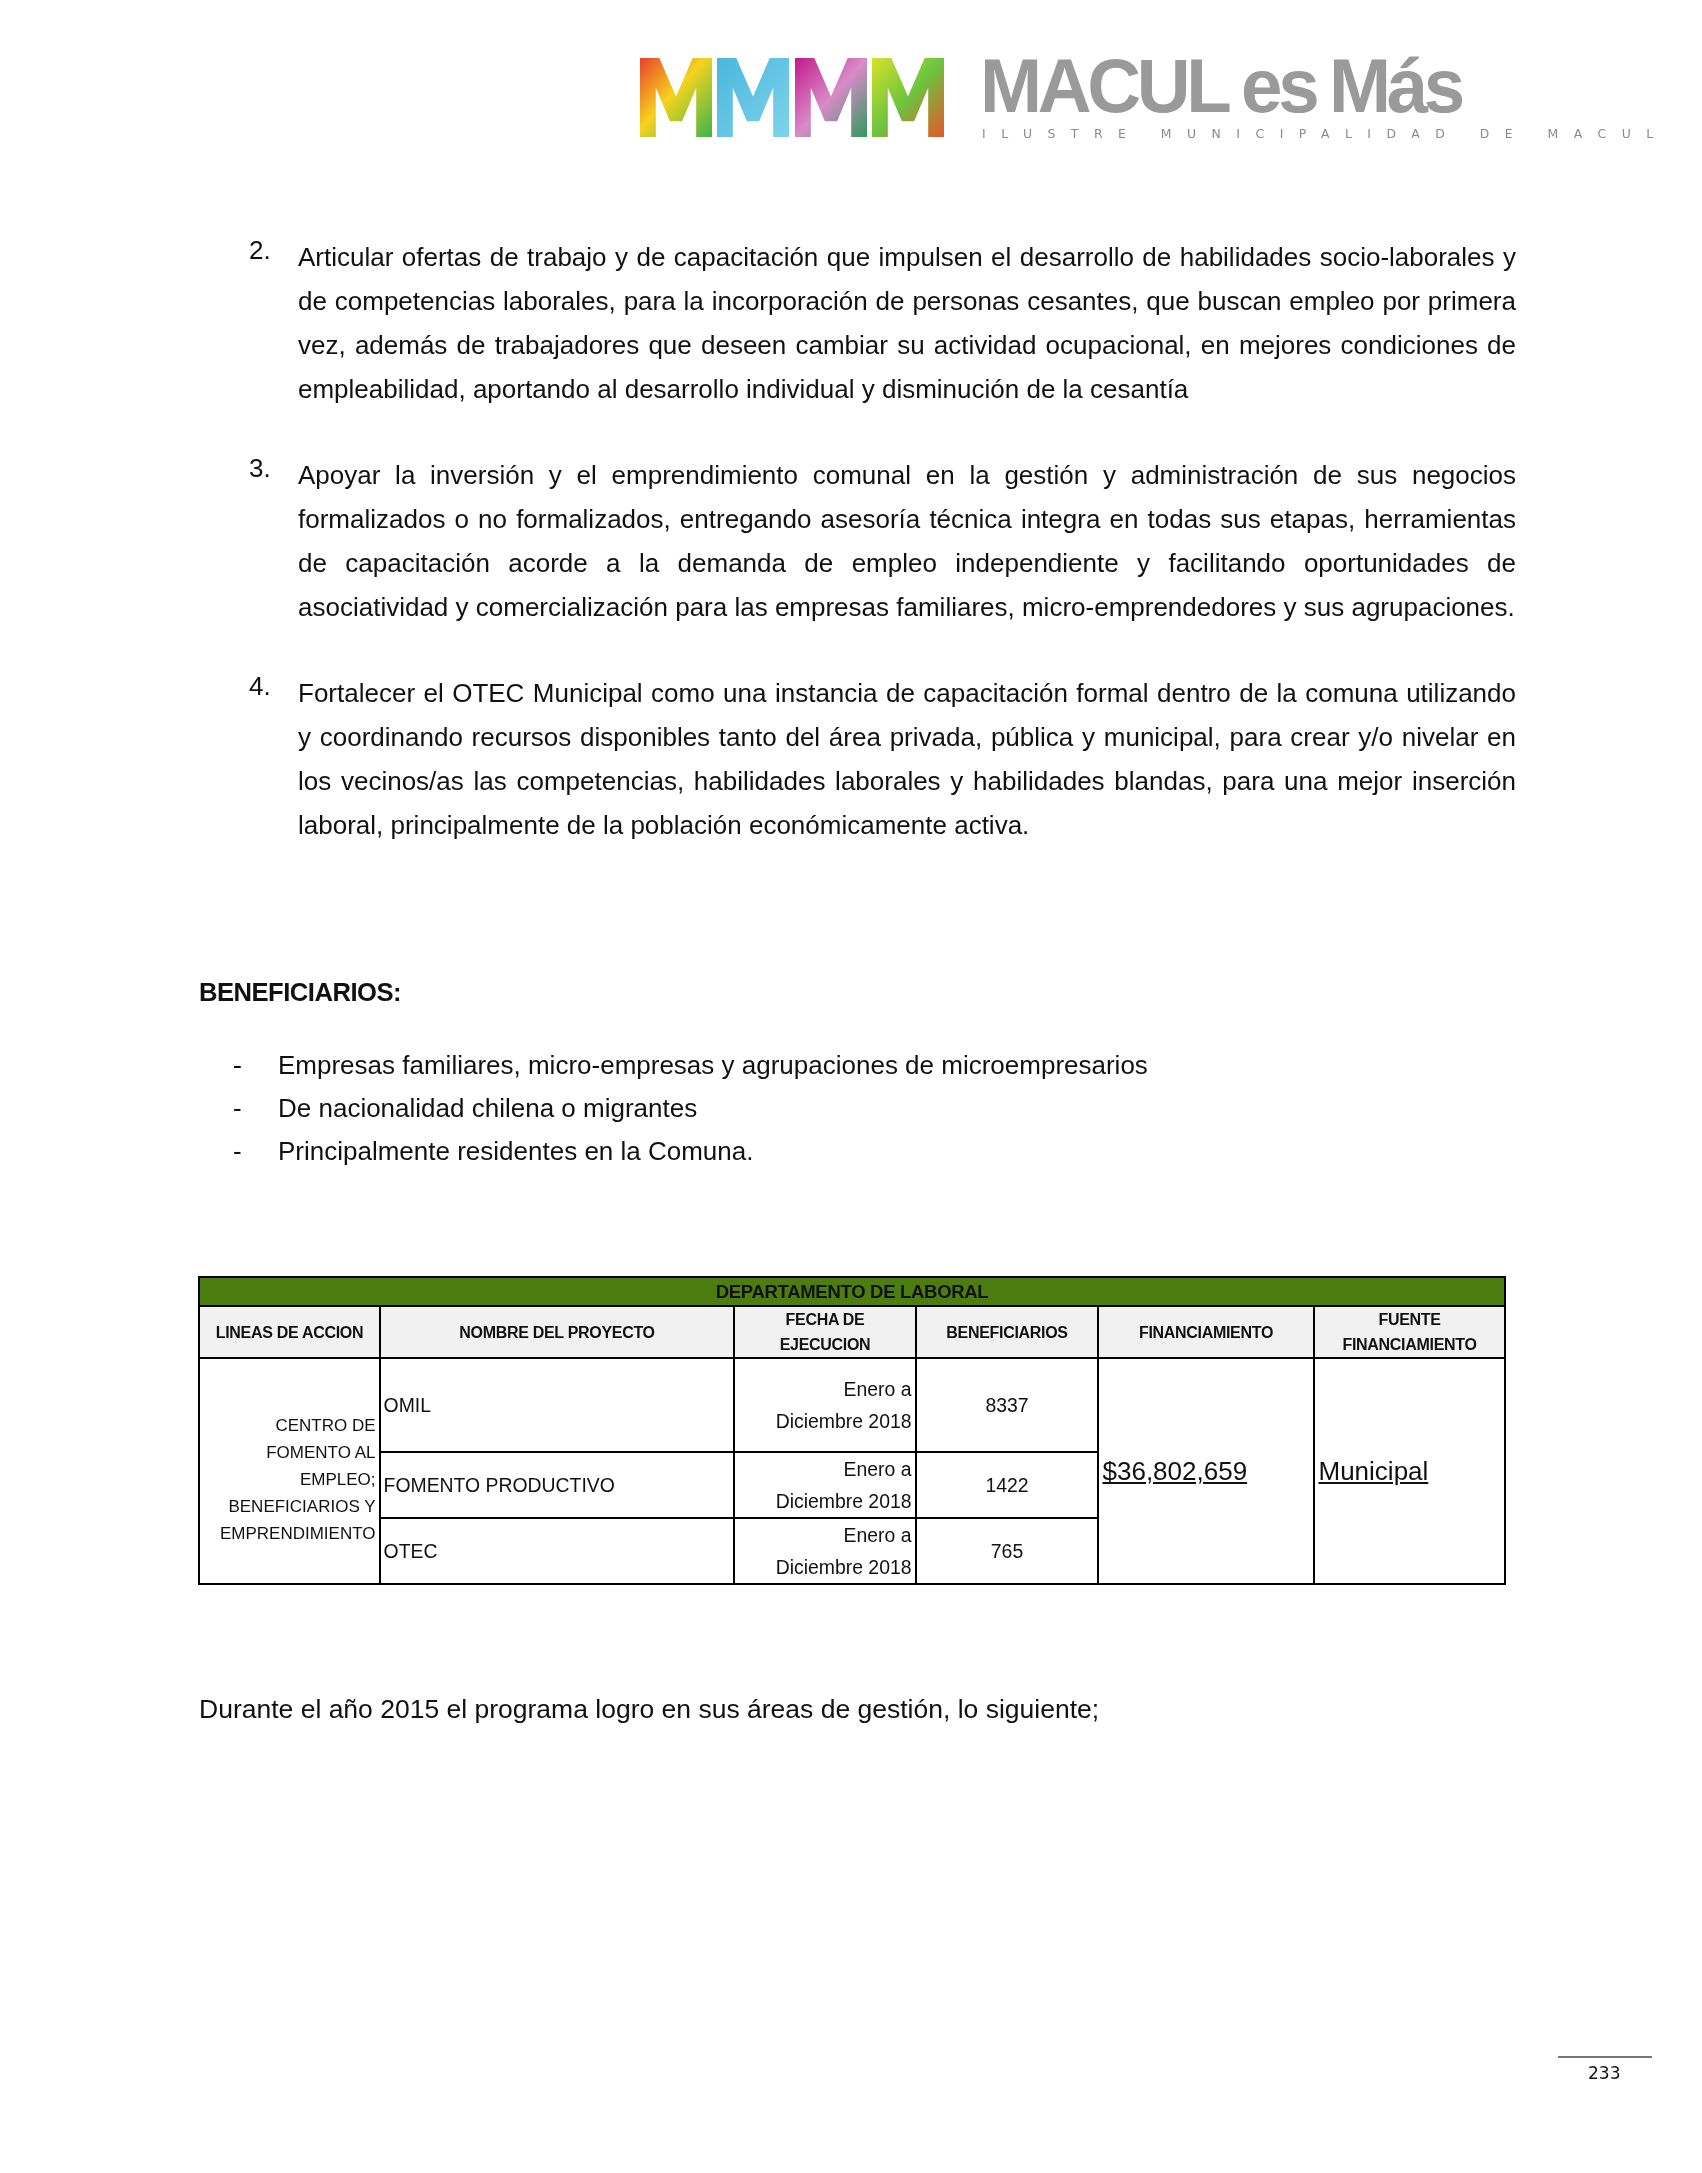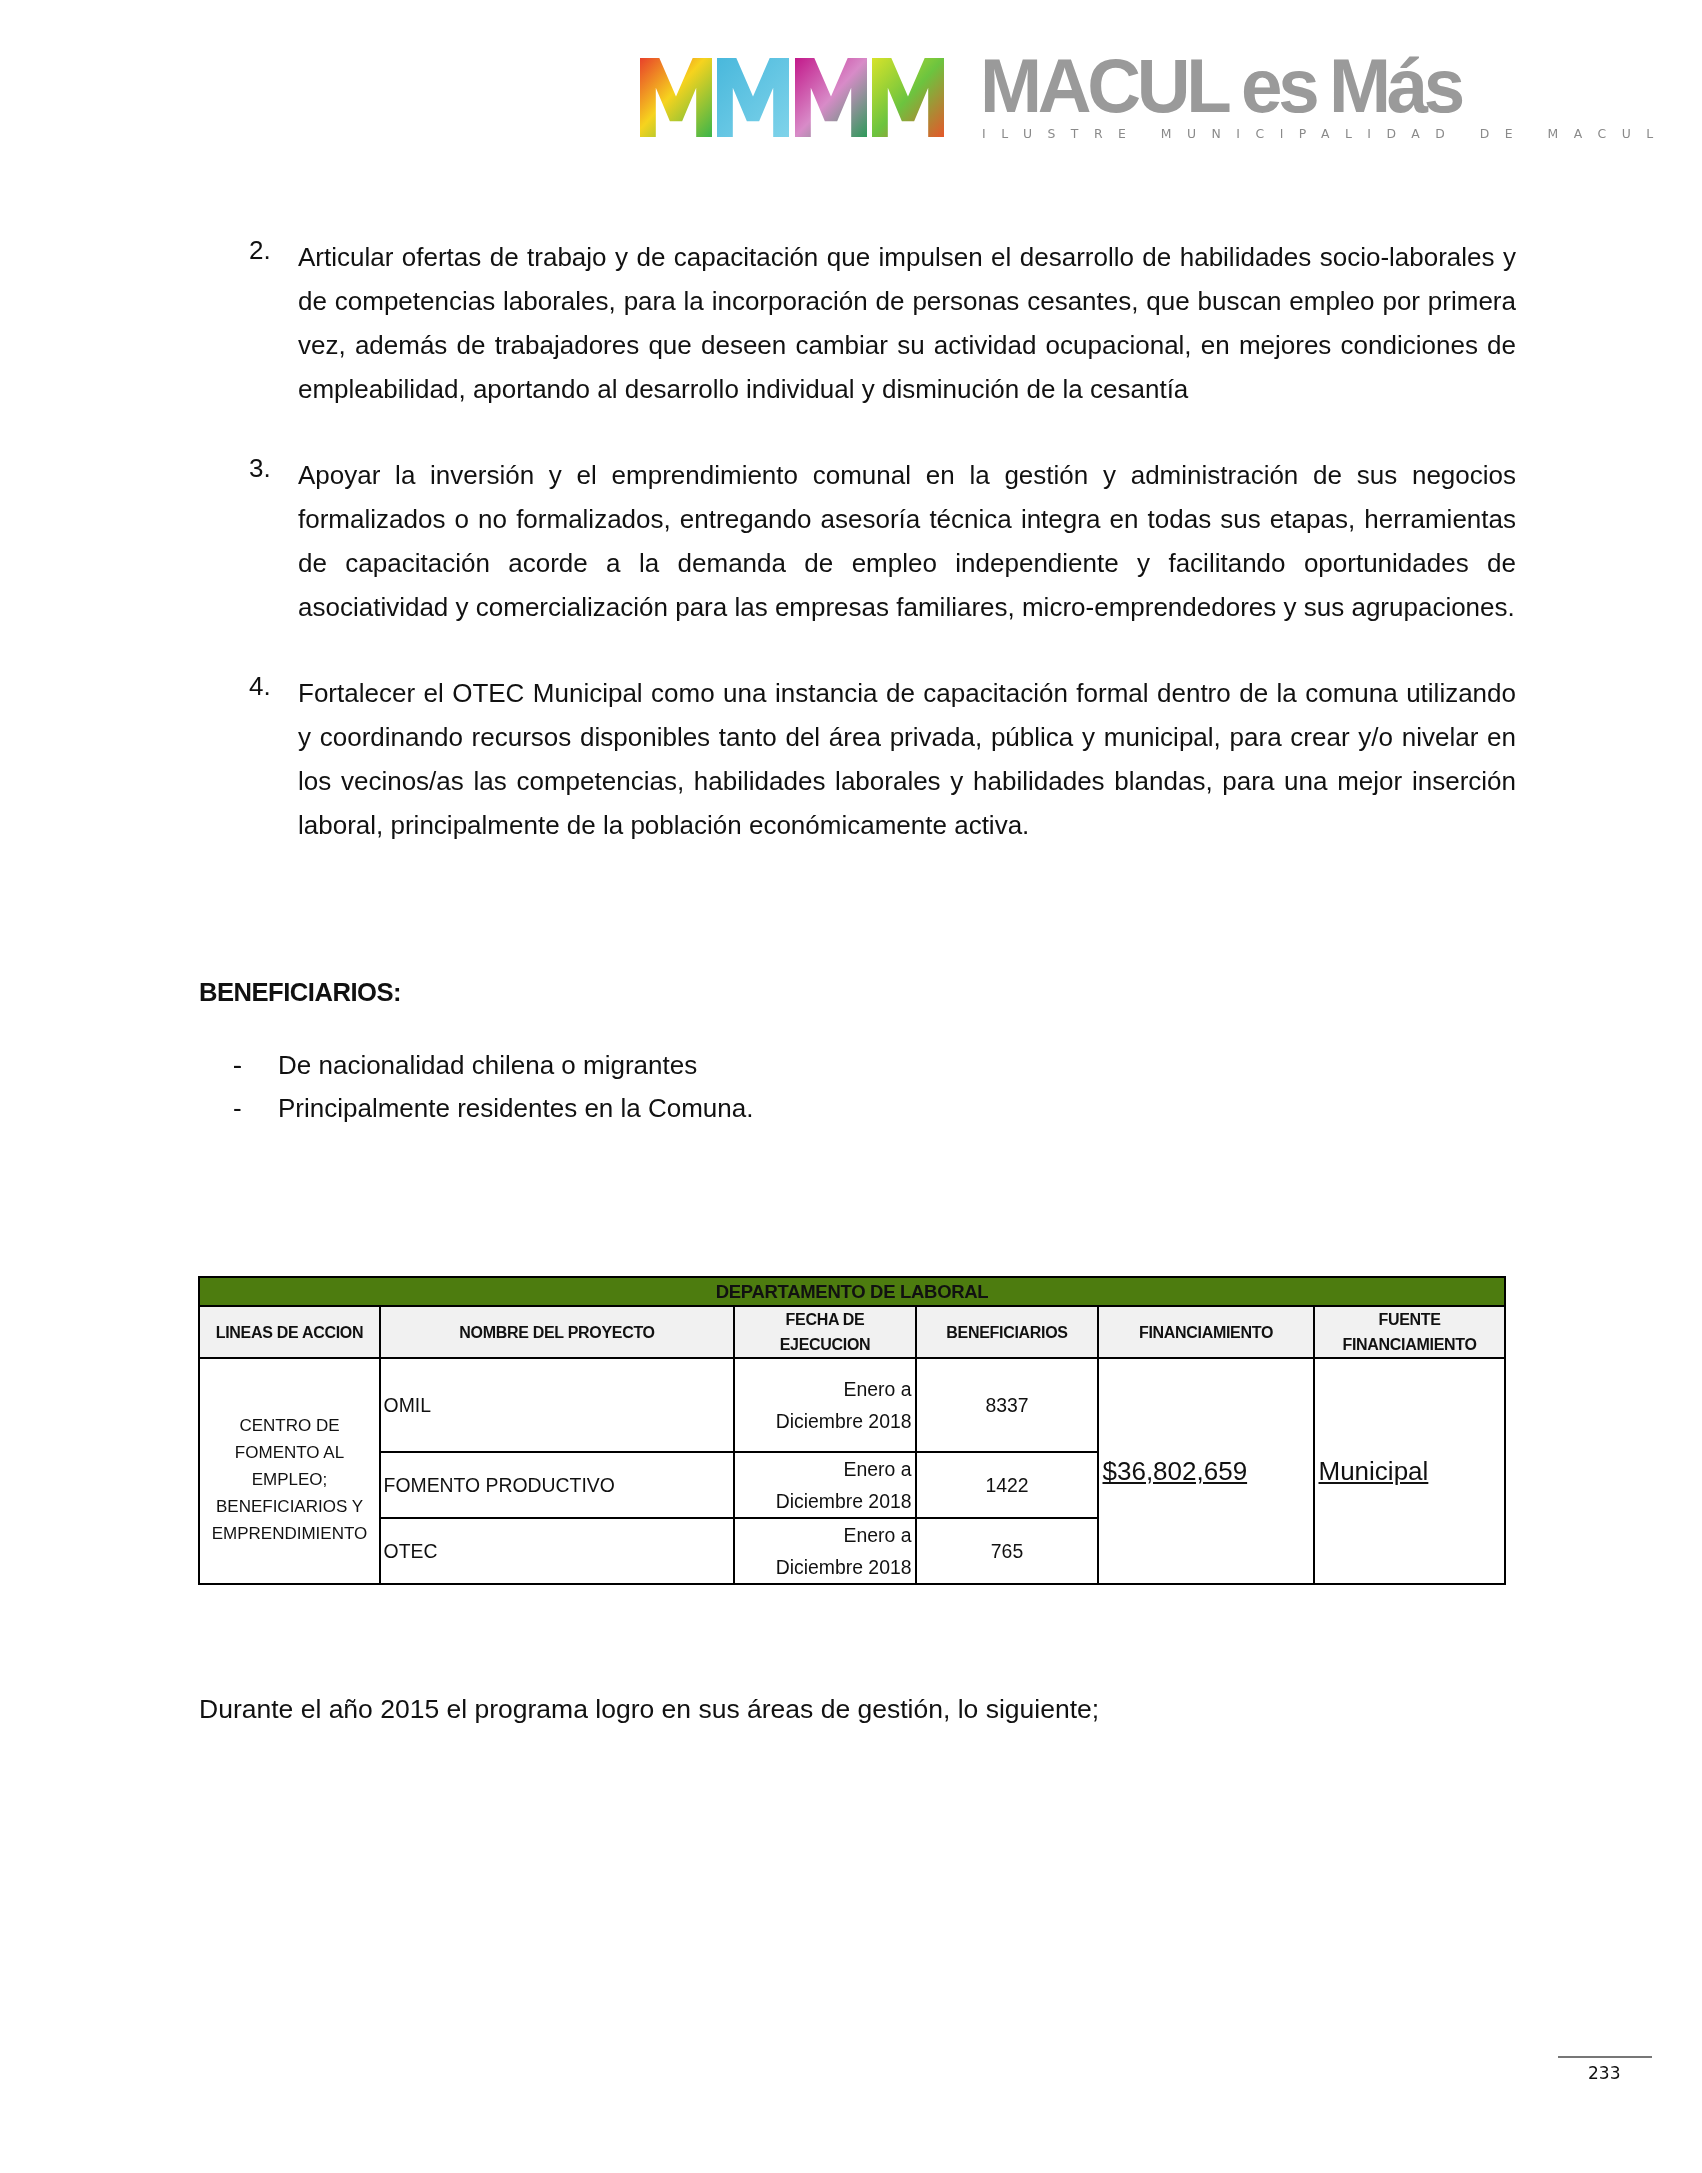--- a/index.html
+++ b/index.html
@@ -37,21 +37,21 @@
          font-family: "Liberation Sans", "DejaVu Sans", sans-serif; table-layout: fixed; }
   .tbl td, .tbl th { border: 2.6px solid #000; padding: 0 3.5px; }
   .tbl .title-row th { background: #4d7c0f; height: 27px; font-size: 18.5px; font-weight: 700; text-align: center;
                        border-left-color: #000; letter-spacing: -0.3px; }
   .tbl .head-row th { background: #f1f1f1; height: 49px; font-size: 16px; font-weight: 700; text-align: center;
                       line-height: 25px; letter-spacing: -0.3px; }
   .tbl td { font-size: 19.4px; line-height: 30px; }
   .tbl .row-1 td { height: 92px; }
   .tbl .row-2 td { height: 58px; }
   .tbl .row-3 td { height: 60px; }
-  .tbl .linea { text-align: center; font-size: 17px; line-height: 27px; padding-top: 17.6px; }
+  .tbl .linea { text-align: right; font-size: 17px; line-height: 27px; padding-top: 17.6px; }
   .tbl .proj { text-align: left; padding-left: 2.6px; }
   .tbl .fecha { text-align: right; padding-left: 2.6px; line-height: 32px; }
   .tbl .benef { text-align: center; }
   .tbl .fin, .tbl .fuente { text-align: left; font-size: 26px; text-decoration: underline; }
 
   .closing { position: absolute; left: 199px; top: 1694px; font-size: 26.5px; white-space: nowrap; }
 
   
   .footer-rule { position: absolute; left: 1558px; top: 2056px; width: 94px; height: 1.8px; background: #777; }
   .page-number { position: absolute; left: 1588px; top: 2063px; font-size: 17px; font-family: "DejaVu Sans", sans-serif; }
@@ -125,21 +125,21 @@
     <div class="para">Apoyar la inversión y el emprendimiento comunal en la gestión y administración de sus negocios formalizados o no formalizados, entregando asesoría técnica integra en todas sus etapas, herramientas de capacitación acorde a la demanda de empleo independiente y facilitando oportunidades de asociatividad y comercialización para las empresas familiares, micro-emprendedores y sus agrupaciones.</div>
   </div>
   <div class="numbered item-4">
     <span class="num">4.</span>
     <div class="para">Fortalecer el OTEC Municipal como una instancia de capacitación formal dentro de la comuna utilizando y coordinando recursos disponibles tanto del área privada, pública y municipal, para crear y/o nivelar en los vecinos/as las competencias, habilidades laborales y habilidades blandas, para una mejor inserción laboral, principalmente de la población económicamente activa.</div>
   </div>
 
   <div class="section-title">BENEFICIARIOS:</div>
   <ul class="bullets">
     <li><span class="dash">-</span></li>
-    <li><span class="dash">-</span></li>
+    <li><span class="dash">-</span><span>Empresas familiares, micro-empresas y agrupaciones de microempresarios</span></li>
     <li><span class="dash">-</span><span>De nacionalidad chilena o migrantes</span></li>
     <li><span class="dash">-</span><span>Principalmente residentes en la Comuna.</span></li>
   </ul>
 
   <div class="closing">Durante el año 2015 el programa logro en sus áreas de gestión, lo siguiente;</div>
 </div>
 
 <table class="tbl">
   <colgroup>
     <col style="width:181px">

